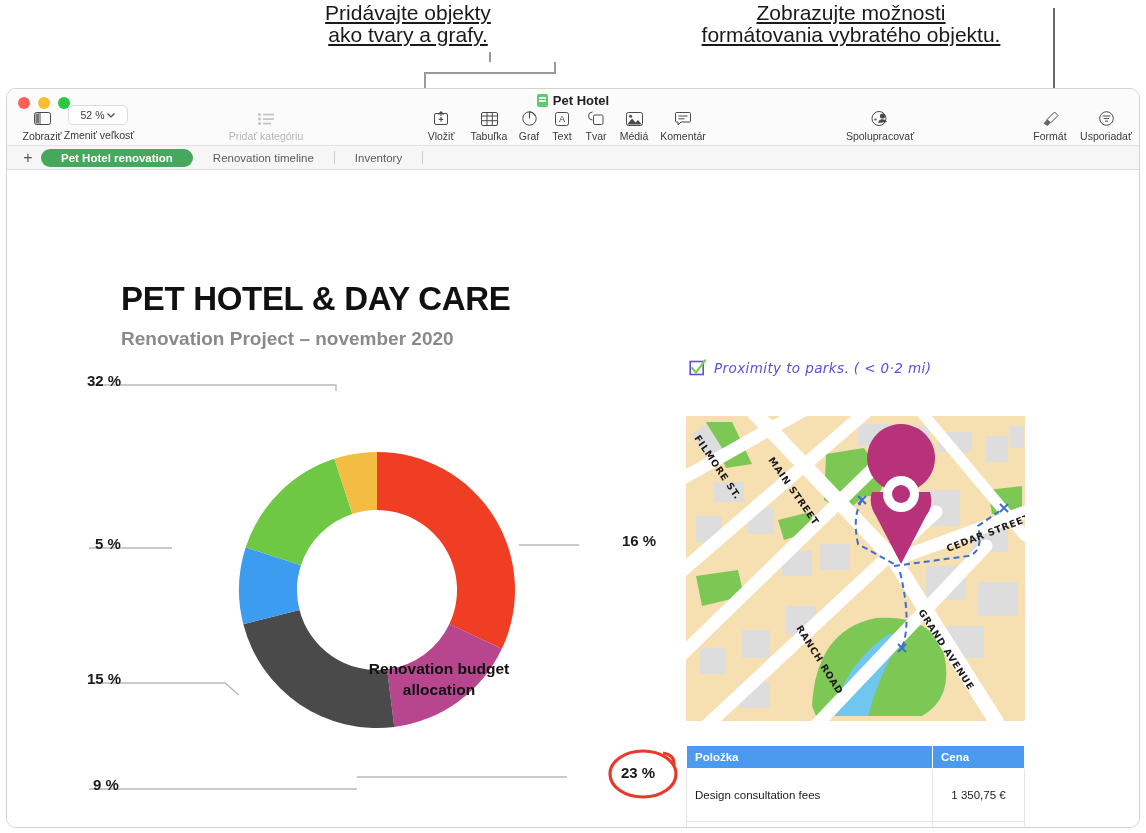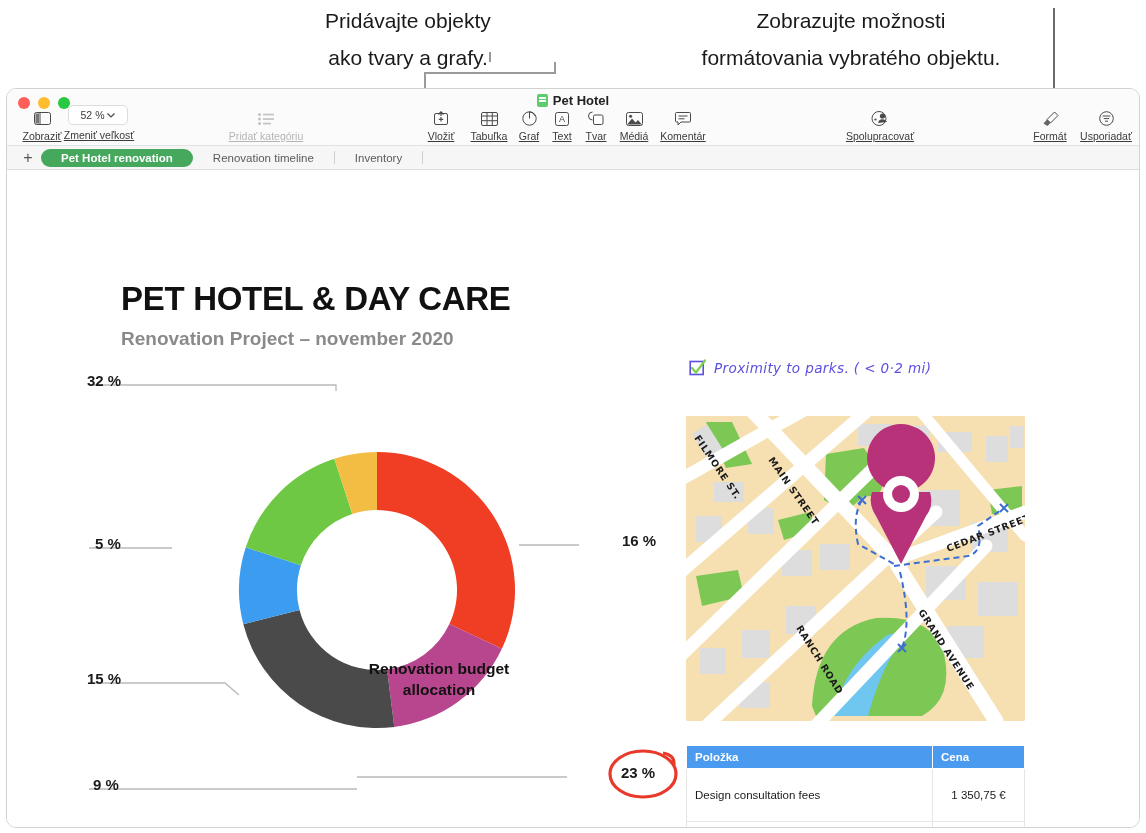--- a/index.html
+++ b/index.html
@@ -8,24 +8,25 @@
     background: #ffffff;
     font-family: "Liberation Sans", sans-serif;
     overflow: hidden;
   }
 
   
   .callouts { position: absolute; left: 0; top: 0; width: 1146px; height: 92px; }
   .callout-text {
     position: absolute;
     font-size: 21px;
-    line-height: 37px;
+    line-height: 22px;
     color: #1a1a1a;
     text-align: center;
     white-space: pre-line;
+    text-decoration: underline;
   }
   #callout-left  { left: 284px; top: 2px;  width: 248px; }
   #callout-right { left: 620px; top: 2px;  width: 462px; }
   .callout-svg { position: absolute; left: 0; top: 0; width: 1146px; height: 95px; }
 
   
   .window {
     position: absolute; left: 6px; top: 88px;
     width: 1134px; height: 740px;
     background: #fff;
@@ -62,21 +63,21 @@
   }
 
   .tb-item {
     position: absolute; top: 20px;
     text-align: center;
     font-size: 10.5px; color: #3b3b3b;
     cursor: default;
     width: 70px;
   }
   .tb-item .ic { height: 19px; display: flex; align-items: center; justify-content: center; }
-  .tb-item .lbl { display: block; margin-top: 2px; white-space: nowrap; text-decoration: underline; }
+  .tb-item .lbl { display: block; margin-top: 2px; white-space: nowrap; }
   .tb-item.dim .lbl { color: #b5b5b5; }
 
   .zoomctl {
     position: absolute; left: 61px; top: 16px;
     width: 60px; height: 20px;
     border: 1px solid #dcdcdc; border-radius: 5px;
     background: #fff;
     display: flex; align-items: center; justify-content: center;
     font-size: 10.5px; color: #3b3b3b; gap: 3px;
   }

